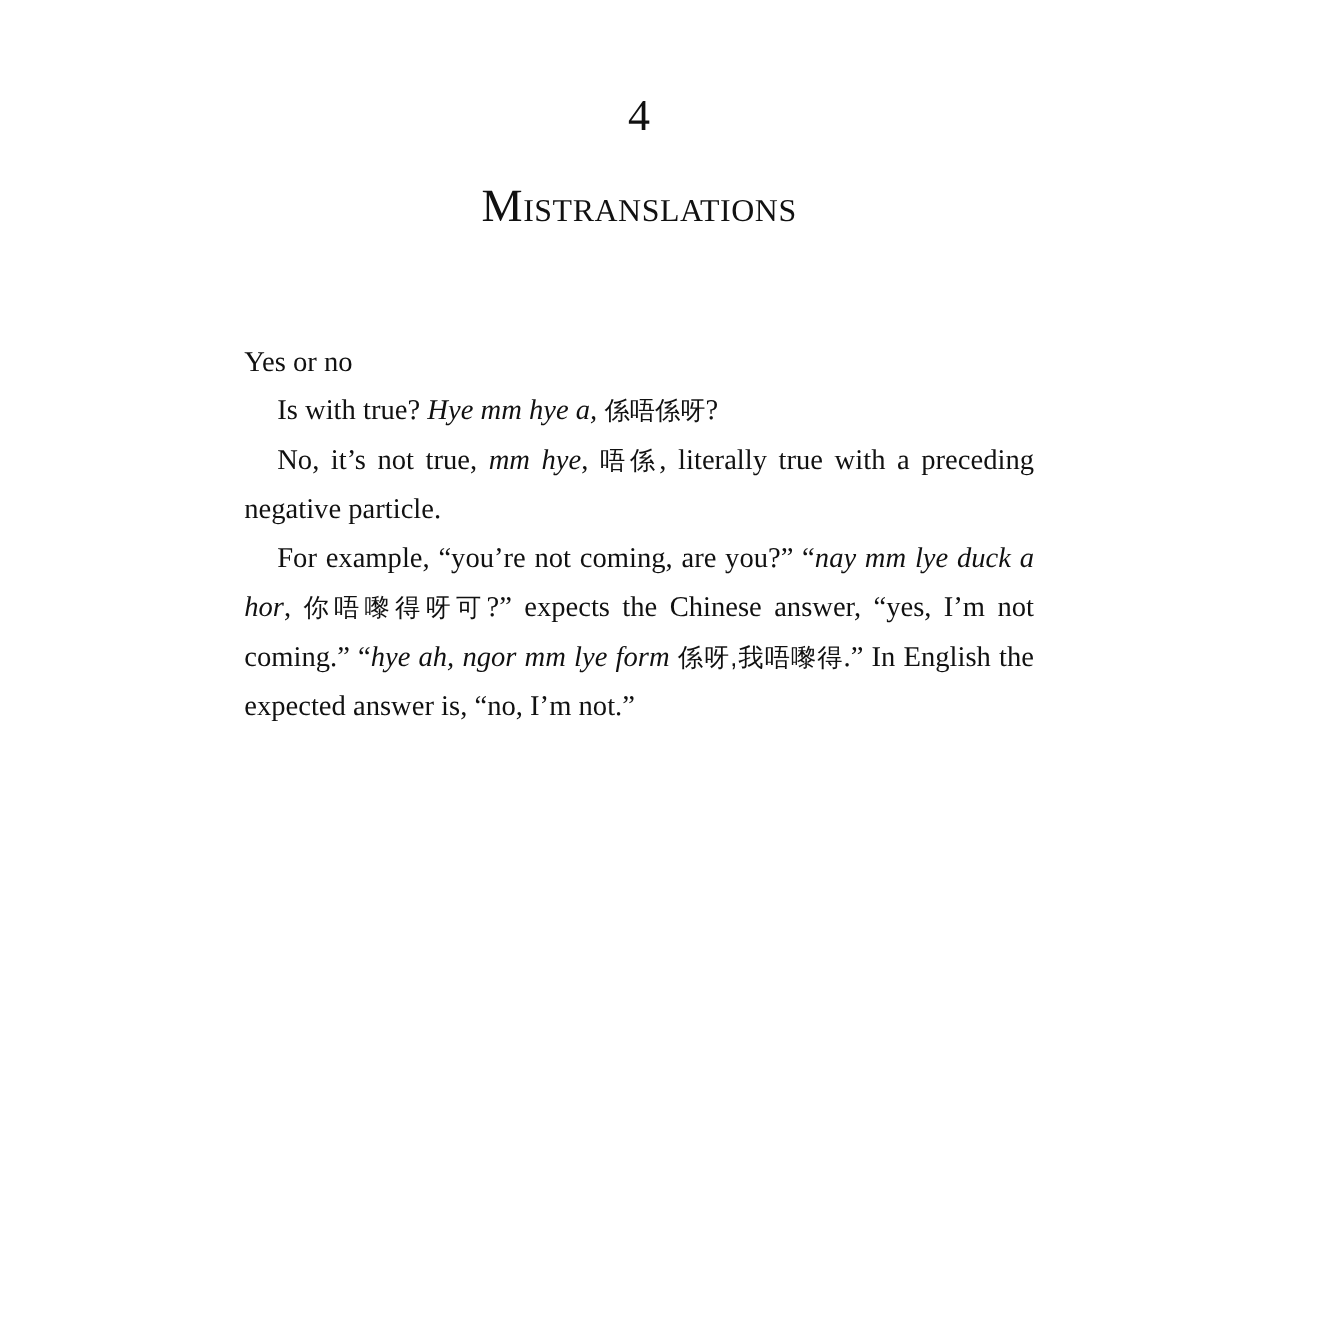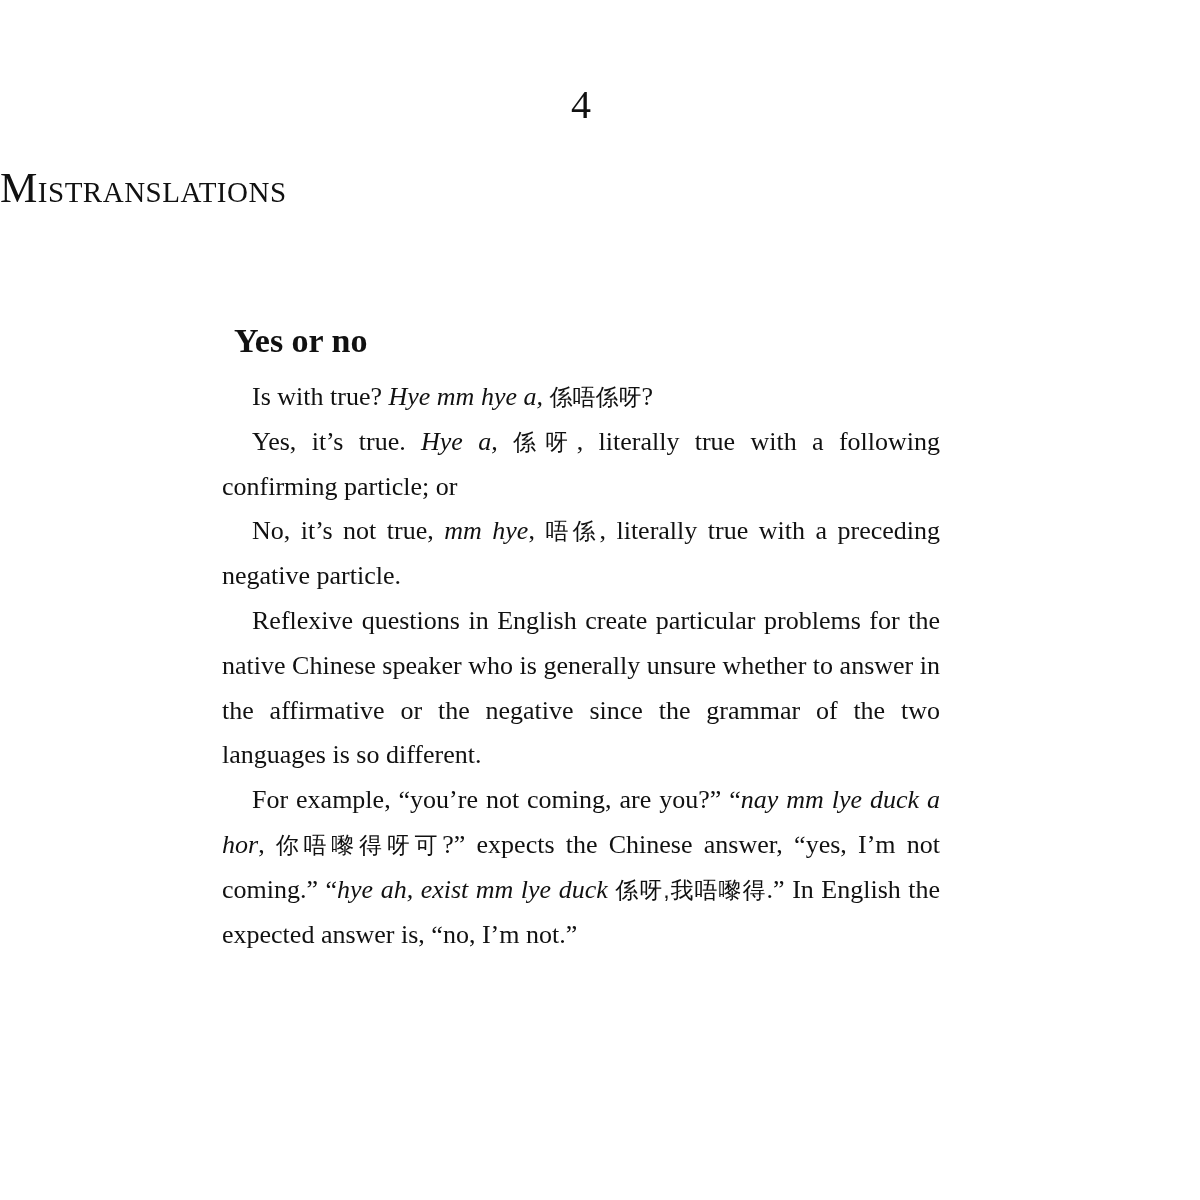--- a/index.html
+++ b/index.html
@@ -27,39 +27,39 @@
     width: 1162px;
     text-align: center;
     font-size: 40px;
     line-height: 50px;
   }
   .chapter-title {
     position: absolute;
     top: 160px;
     left: 0;
     width: 1162px;
-    text-align: left;
+    text-align: center;
     font-size: 42px;
     line-height: 56px;
     font-variant: small-caps;
     letter-spacing: 0.5px;
   }
   .body-text {
     position: absolute;
     left: 222px;
     top: 307px;
     width: 718px;
     font-size: 26px;
     line-height: 44.8px;
   }
   .section-heading {
-    font-weight: bold;
-    font-size: 34px;
+    font-weight: normal;
+    font-size: 26px;
     line-height: 44px;
-    margin: 12px;
+    margin: 0;
   }
   .para {
     margin: 0;
     text-indent: 30px;
     text-align: justify;
   }
   .para .cjk {
     font-family: Liberation Sans, sans-serif;
     font-size: 23px;
   }
@@ -70,18 +70,16 @@
 <body>
 
 <div class="page">
   <div class="chapter-number">4</div>
   <div class="chapter-title">Mistranslations</div>
 
   <div class="body-text">
     <p class="section-heading">Yes or no</p>
 
     <p class="para"><span>Is with true? </span><em>Hye mm hye a,</em><span> </span><span class="cjk">係唔係呀</span><span>?</span></p>
-    <p class="para"><span>Yes, it’s true. </span><em>Hye a,</em><span> </span><span class="cjk">係呀</span><span>, literally true with a following confirming particle; or</span></p>
     <p class="para"><span>No, it’s not true, </span><em>mm hye</em><span>, </span><span class="cjk">唔係</span><span>, literally true with a preceding negative particle.</span></p>
-    <p class="para"><span>Reflexive questions in English create particular problems for the native Chinese speaker who is generally unsure whether to answer in the affirmative or the negative since the grammar of the two languages is so different.</span></p>
-    <p class="para"><span>For example, “you’re not coming, are you?” “</span><em>nay mm lye duck a hor</em><span>, </span><span class="cjk">你唔嚟得呀可</span><span>?” expects the Chinese answer, “yes, I’m not coming.” “</span><em>hye ah, exist mm lye duck</em><span> </span><span class="cjk">係呀,我唔嚟得</span><span>.” In English the expected answer is, “no, I’m not.”</span></p>
+    <p class="para"><span>For example, “you’re not coming, are you?” “</span><em>nay mm lye duck a hor</em><span>, </span><span class="cjk">你唔嚟得呀可</span><span>?” expects the Chinese answer, “yes, I’m not coming.” “</span><em>hye ah, ngor mm lye form</em><span> </span><span class="cjk">係呀,我唔嚟得</span><span>.” In English the expected answer is, “no, I’m not.”</span></p>
   </div>
 </div>
 
 </body></html>

